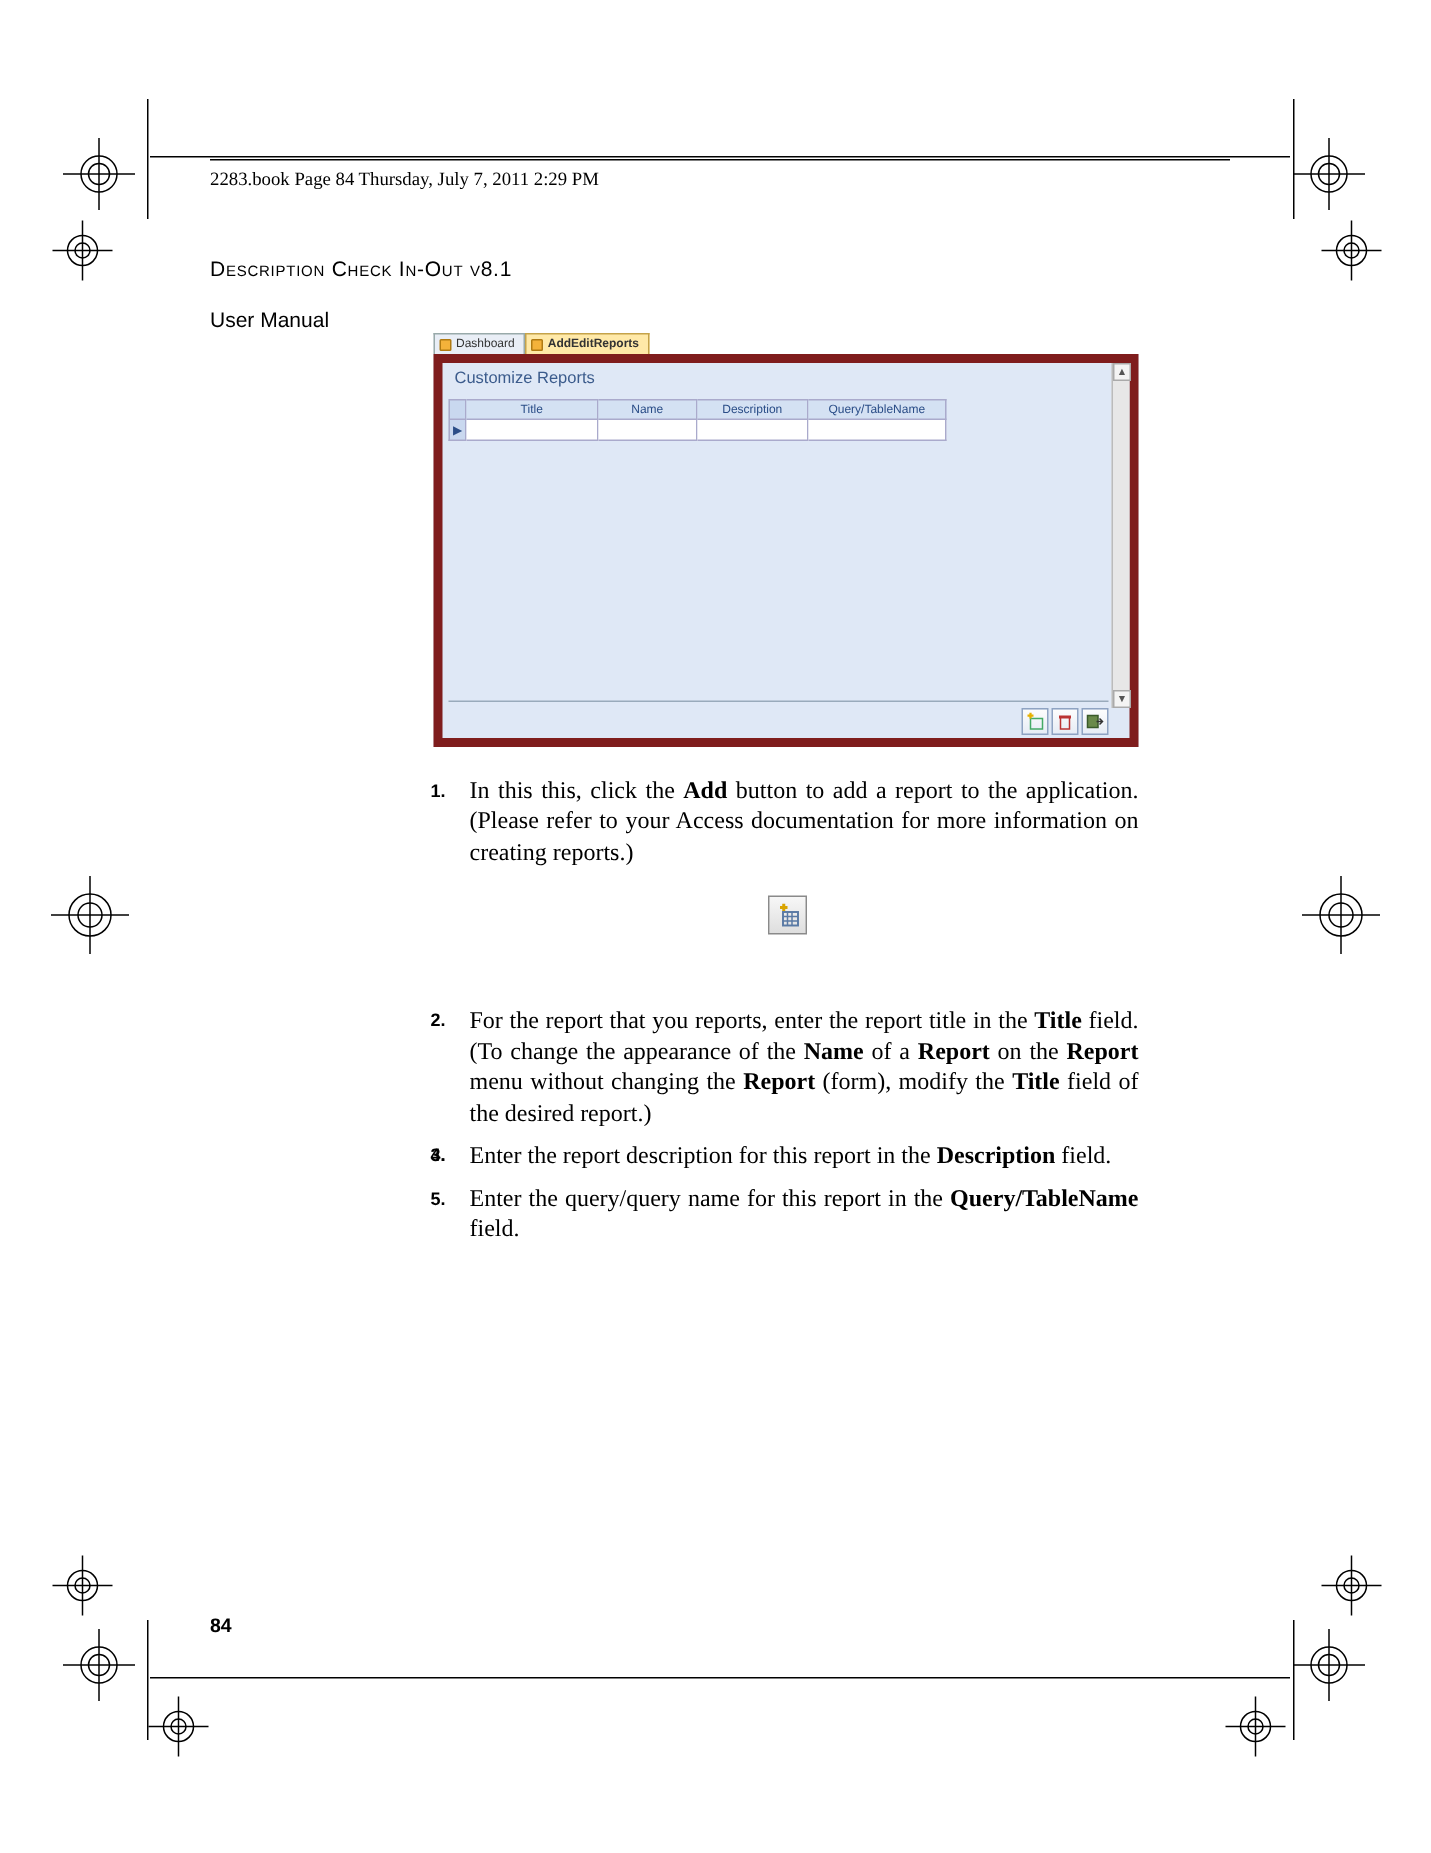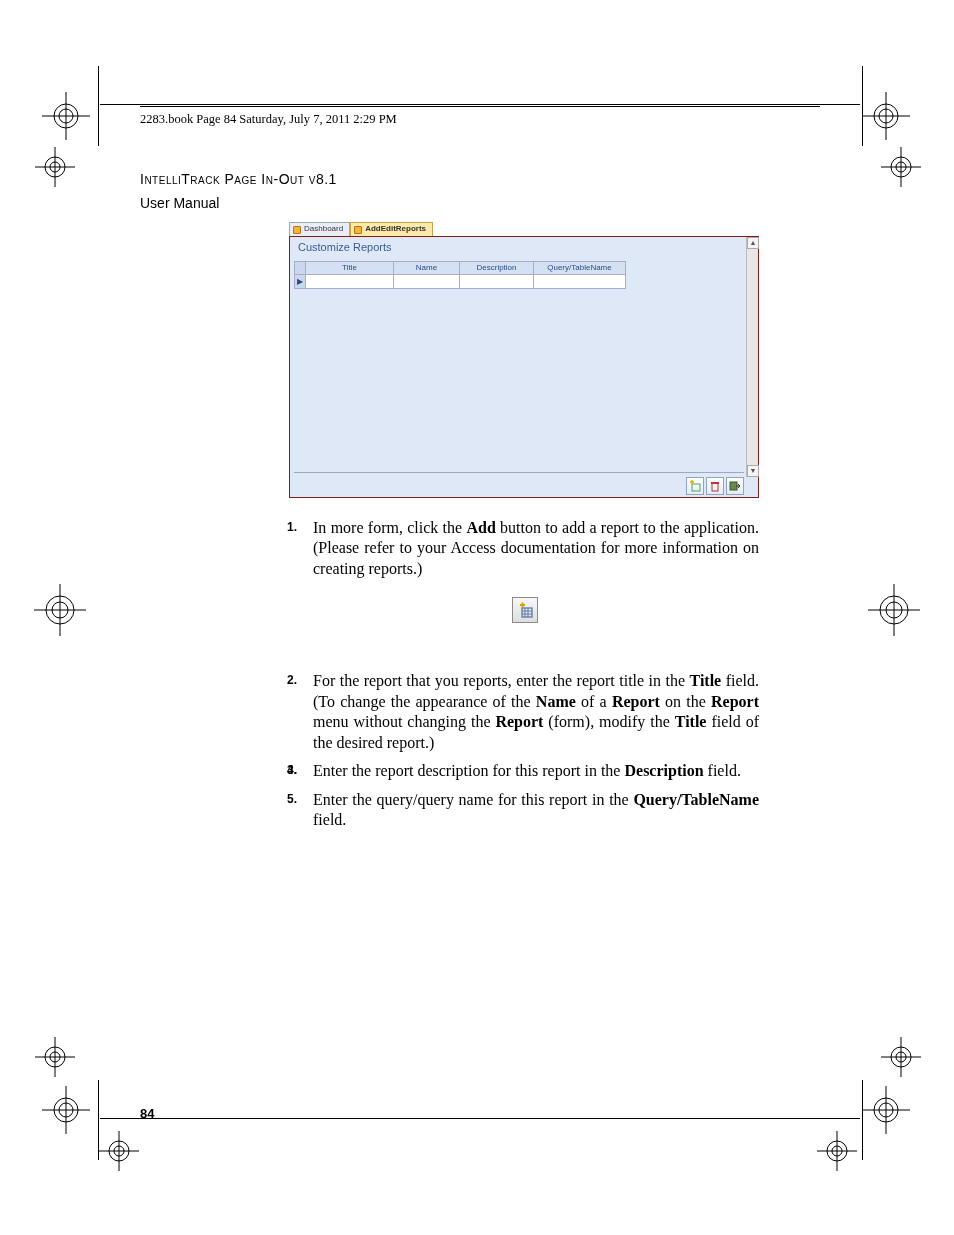--- a/index.html
+++ b/index.html
@@ -18,21 +18,21 @@
     font-family: "Times New Roman", serif; font-size: 12.5px;
   }
   .running-rule {
     position: absolute; left: 140px; top: 106px; width: 680px; height: 0;
     border-top: 0.7px solid #000;
   }
 
   
   .titleblock { position: absolute; left: 140px; top: 171px; font-family: Arial, Helvetica, sans-serif; }
   .titleblock .line1 { font-size: 14px; letter-spacing: 0.5px; font-variant: small-caps; }
-  .titleblock .line2 { font-size: 14px; margin-top: 8px; }
+  .titleblock .line2 { font-size: 14px; margin-top: 18px; }
 
   
   .fig { position: absolute; left: 289px; top: 220px; width: 470px; height: 278px; }
   .fig-outer { width: 100%; height: 100%; background: #fff; }
 
   .tabbar { height: 16px; display: flex; align-items: flex-end; }
   .tab {
     font-family: Tahoma, Arial, sans-serif; font-size: 8px;
     padding: 0 6px 2px 14px;
     border: 1px solid #9aa;
@@ -45,21 +45,21 @@
     display: flex; align-items: center;
   }
   .tab.active { background: #ffe9a8; border-color: #c5a34a; font-weight: bold; }
   .tab .dot {
     position: absolute; left: 3px; top: 3px; width: 8px; height: 8px;
     background: #f4b23a; border: 1px solid #b07a12; border-radius: 1px;
   }
 
   .panel {
     width: 100%; height: calc(100% - 16px);
-    background: #dfe8f6; border: 1px solid #7f1d1d;
+    background: #dfe8f6; border: 6px solid #7f1d1d;
     position: relative;
   }
   .panel-title {
     font-family: Tahoma, Arial, sans-serif; font-size: 11px; color: #3b5b8c;
     padding: 4px 8px;
   }
   .grid {
     position: absolute; left: 4px; right: 14px; top: 24px;
   }
   .ghead { display: flex; height: 14px; }
@@ -117,21 +117,21 @@
   ol.steps > li { position: relative; padding-left: 26px; margin-bottom: 8px; text-align: justify; }
   ol.steps > li .num {
     position: absolute; left: 0; top: 2px;
     font-family: Arial, Helvetica, sans-serif; font-weight: bold; font-size: 12px;
   }
   .body b { font-weight: bold; }
 
   .gap1 { height: 84px; }
 
   .pagenum {
-    position: absolute; left: 140px; top: 1106px;
+    position: absolute; left: 140px; top: 1076px;
     font-family: Arial, Helvetica, sans-serif; font-weight: bold; font-size: 13px;
   }
 </style>
 </head>
 <body>
 
 <div class="page">
 
   <div class="crop-h" style="left:100px; top:104px; width:760px;"></div>
   <div class="crop-v" style="left:98px; top:66px; height:80px;"></div>
@@ -258,24 +258,24 @@
         <g stroke="#000" fill="none" stroke-width="1">
       <circle cx="25" cy="25" r="10"></circle>
           <circle cx="25" cy="25" r="5"></circle>
       <line x1="25" y1="5" x2="25" y2="45"></line>
           <line x1="5" y1="25" x2="45" y2="25"></line>
     </g>
       </svg>
   </div>
 
   <div class="running-rule"></div>
-  <div class="running-head">2283.book  Page 84  Saturday, July 7, 2011  2:29 PM</div>
+  <div class="running-head">2283.book  Page 84  Thursday, July 7, 2011  2:29 PM</div>
 
   <div class="titleblock">
-    <div class="line1">IntelliTrack Page In-Out v8.1</div>
+    <div class="line1">Description Check In-Out v8.1</div>
     <div class="line2">User Manual</div>
   </div>
 
   <div class="fig">
     <div class="fig-outer">
       <div class="tabbar">
         <div class="tab">
           <span class="dot"></span>
           <span>Dashboard</span>
         </div>
@@ -335,21 +335,21 @@
         </div>
       </div>
     </div>
   </div>
 
   <div class="body">
     <ol class="steps">
       <li>
         <span class="num">1.</span>
         <span>
-          <span>In more form, click the </span><b>Add</b><span> button to add a report to the application. (Please refer to your Access documentation for more information on creating reports.)</span>
+          <span>In this this, click the </span><b>Add</b><span> button to add a report to the application. (Please refer to your Access documentation for more information on creating reports.)</span>
         </span>
       </li>
     </ol>
 
     <div class="gap1"></div>
 
     <ol class="steps">
       <li>
         <span class="num">2.</span>
         <span>

